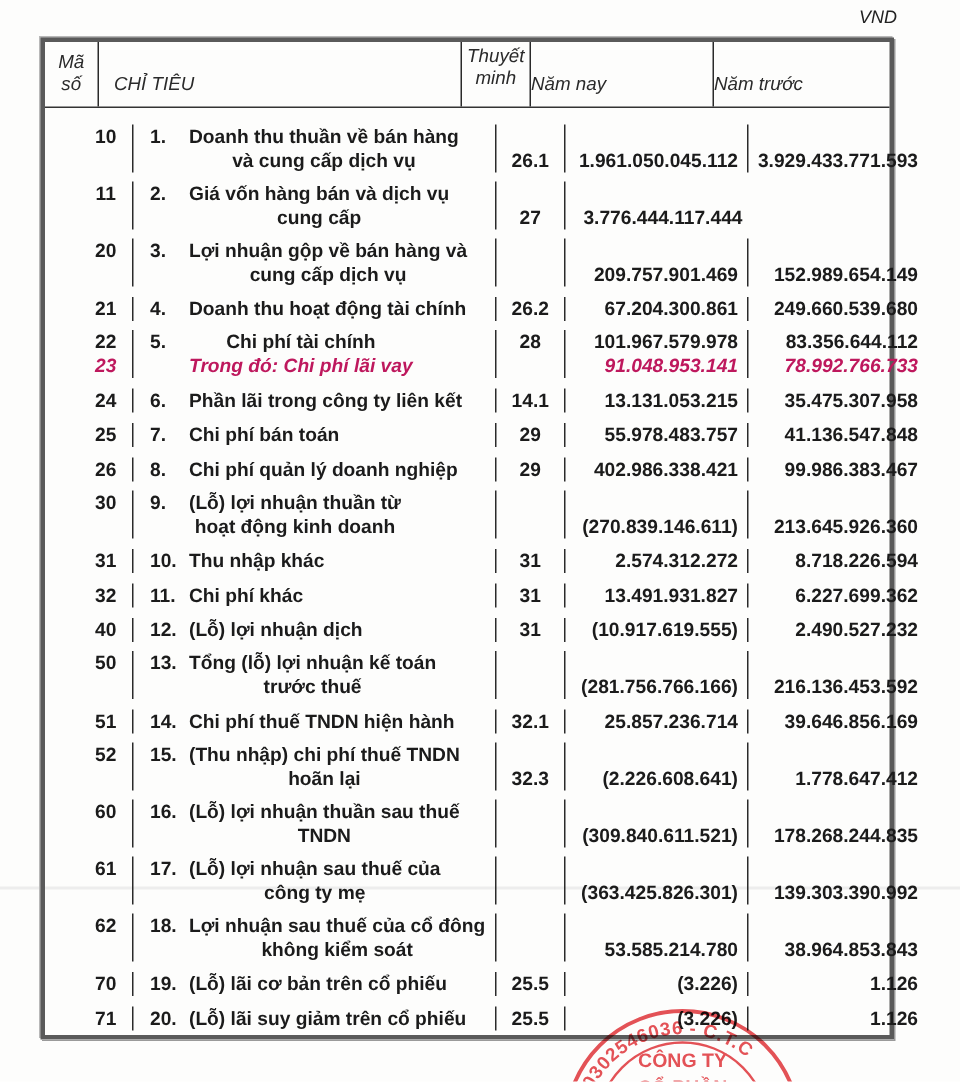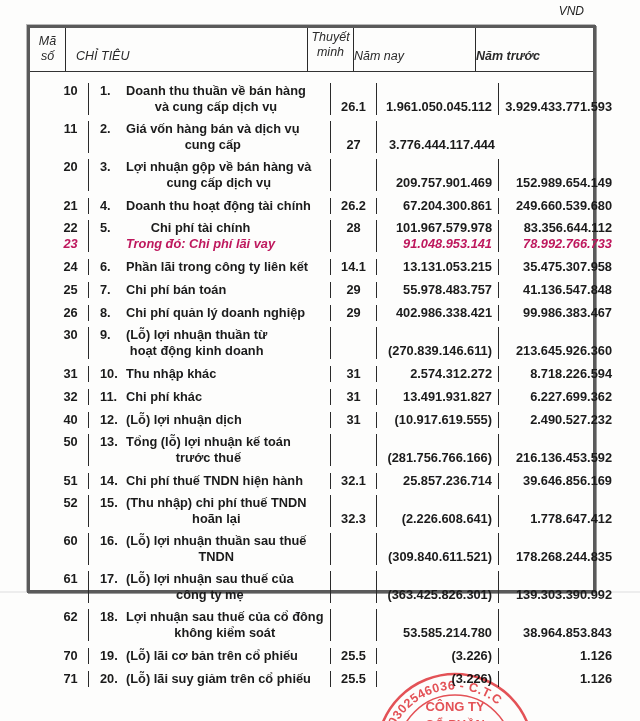--- a/index.html
+++ b/index.html
@@ -2,29 +2,29 @@
 <html><head>
 <meta charset="utf-8">
 <style>
   html, body { margin: 0; padding: 0; }
   body {
     width: 640px; height: 721px; overflow: hidden; position: relative;
     background: #fdfdfc; color: #1b1b1b;
     font-family: "Liberation Sans", "DejaVu Sans", sans-serif;
   }
   .unit {
-    position: absolute; right: 56px; top: 4px;
+    position: absolute; right: 42px; top: 4px;
     font-style: italic; font-size: 12px; color: #222;
   }
   .scan-line {
     position: absolute; left: 0; top: 591px; width: 640px; height: 2px;
     background: #ebebeb; opacity: 0.9;
   }
   .sheet {
-    position: absolute; left: 27px; top: 25px; width: 569px; height: 568px;
+    position: absolute; left: 27px; top: 25px; width: 569px; height: 668px;
     box-sizing: border-box;
     border: 3px solid #5a5a5a;
     box-shadow: 1px 1px 0 #9a9a9a, -1px -1px 0 #b8b8b8;
   }
   .grid-row {
     display: grid;
     grid-template-columns: 36px 242px 46px 122px 117px;
   }
   .cell {
     box-sizing: border-box; border-right: 1px solid #2a2a2a;
@@ -41,21 +41,21 @@
   .body-row { padding-top: 3px; padding-bottom: 3px; padding-left: 23px; }
   .body-row.single { padding-top: 4px; }
   .body-row.first { padding-top: 11px; }
   .body-row.last { padding-bottom: 8px; }
   .c-code { align-items: center; }
   .c-item { flex-direction: row !important; padding-left: 11px; }
   .c-item .num { width: 26px; flex: none; }
   .c-item .lbl { display: flex; flex-direction: column; white-space: nowrap; text-align: center; }
   .c-note { align-items: center; justify-content: flex-end; }
   .c-cur, .c-pri { align-items: flex-end; justify-content: flex-end; padding-right: 6px; white-space: nowrap; }
-  .c-pri { padding-right: 4px; font-weight: bold; }
+  .c-pri { padding-right: 4px; }
   .body-row.has-sub .c-note, .body-row.has-sub .c-cur, .body-row.has-sub .c-pri { justify-content: flex-start; }
   .sub { font-style: italic; font-weight: bold; color: #be185d; }
   .line { display: block; height: 16px; }
   .stamp {
     position: absolute; left: 375px; top: 672px; width: 160px; height: 160px;
     opacity: 0.88; mix-blend-mode: multiply;
   }
 </style>
 </head>
 <body>

